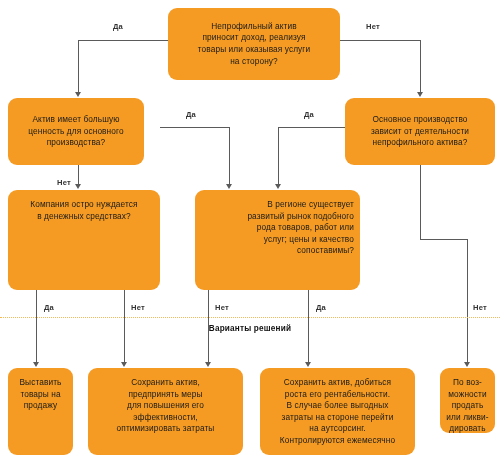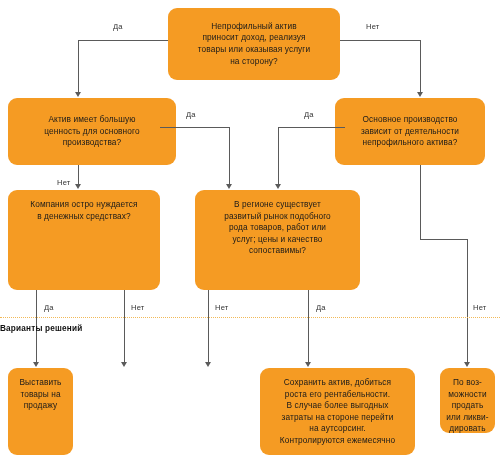--- a/index.html
+++ b/index.html
@@ -43,80 +43,88 @@
     border-top:5.5px solid #5a5a5a;
   }
 
   
   .elabel{
     position:absolute;
     font-size:7.6px;
     color:#333333;
     white-space:nowrap;
     letter-spacing:.15px;
+    font-weight:bold;
   }
 
   
   .divider{
     position:absolute;
     left:0;width:500px;height:0;
     border-top:1.6px dotted #F2B957;
   }
   .band-label{
     position:absolute;
-    width:500px;
+    width:500px;text-align:center;
     font-size:8.2px;
     font-weight:bold;
     color:#111111;
     letter-spacing:.2px;
   }
 </style>
 </head>
 <body>
 
 <div id="stage">
 
   <div class="node" style="left:168px;top:8px;width:172px;height:72px;">
     <span class="txt">Непрофильный актив
 приносит доход, реализуя
 товары или оказывая услуги
 на сторону?</span>
   </div>
 
-  <div class="node" style="left:8px;top:98px;width:168px;height:67px;justify-content:flex-end;">
+  <div class="node" style="left:8px;top:98px;width:136px;height:67px;justify-content:flex-end;">
     <span class="txt">Актив имеет большую
 ценность для основного
 производства?</span>
   </div>
 
-  <div class="node" style="left:335px;top:98px;width:150px;height:67px;">
+  <div class="node" style="left:345px;top:98px;width:150px;height:67px;">
     <span class="txt">Основное производство
 зависит от деятельности
 непрофильного актива?</span>
   </div>
 
   <div class="node top-align" style="left:8px;top:190px;width:152px;height:100px;border-radius:9px;">
     <span class="txt">Компания остро нуждается
 в денежных средствах?</span>
   </div>
 
-  <div class="node top-align" style="left:195px;top:190px;width:165px;height:100px;">
+  <div class="node top-align" style="left:195px;top:190px;width:165px;height:100px;text-align:right;">
     <span class="txt">В регионе существует
 развитый рынок подобного
 рода товаров, работ или
 услуг; цены и качество
 сопоставимы?</span>
   </div>
 
   <div class="node top-align" style="left:8px;top:368px;width:65px;height:87px;">
     <span class="txt">Выставить
 товары на
 продажу</span>
   </div>
 
+  <div class="node top-align" style="left:88px;top:368px;width:155px;height:87px;">
+    <span class="txt">Сохранить актив,
+предпринять меры
+для повышения его
+эффективности,
+оптимизировать затраты</span>
+  </div>
 
   <div class="node top-align" style="left:260px;top:368px;width:155px;height:87px;">
     <span class="txt">Сохранить актив, добиться
 роста его рентабельности.
 В случае более выгодных
 затраты на стороне перейти
 на аутсорсинг.
 Контролируются ежемесячно</span>
   </div>
 

